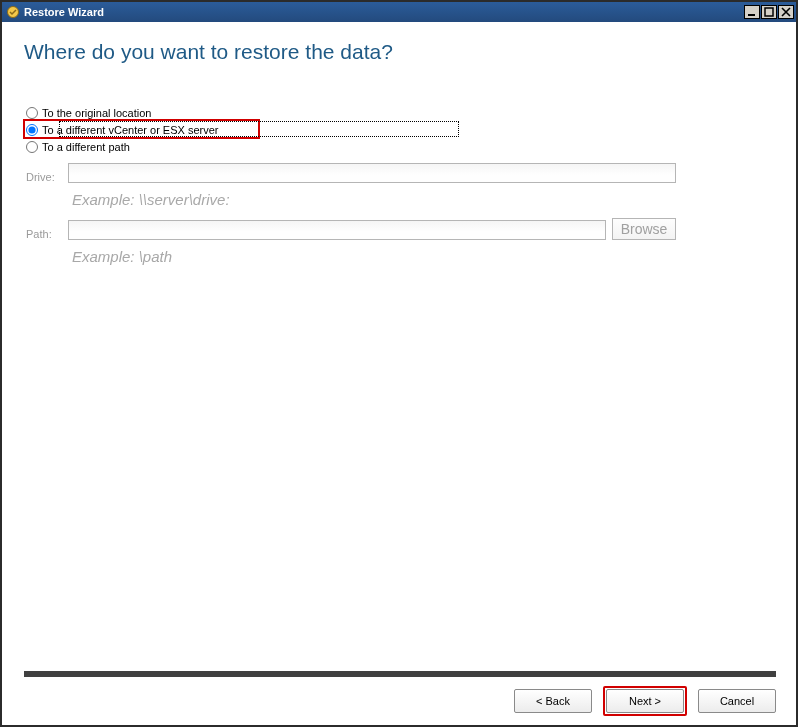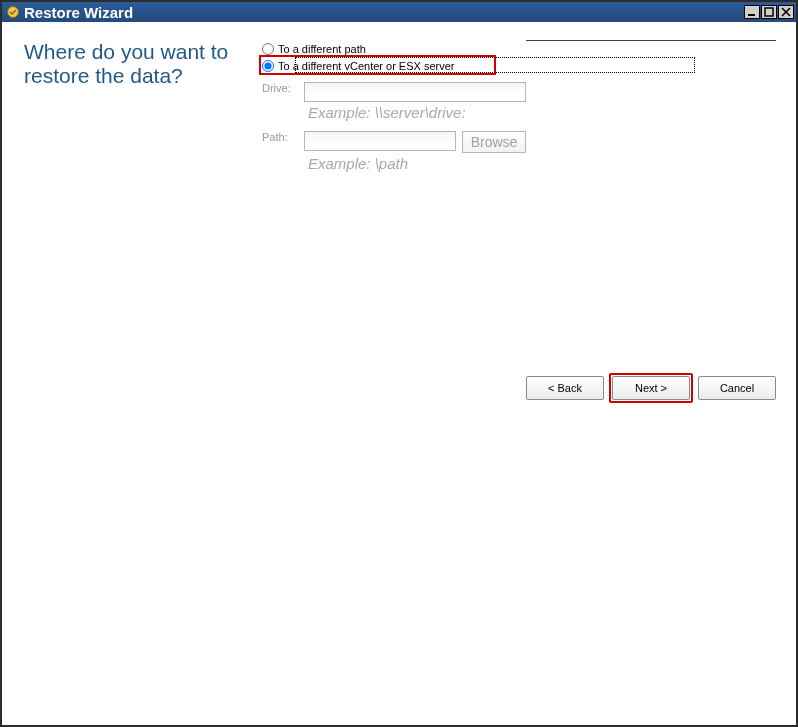--- a/index.html
+++ b/index.html
@@ -33,21 +33,21 @@
 }
 .titlebar .icon {
   width: 14px;
   height: 14px;
   margin-right: 4px;
   display: inline-flex;
   align-items: center;
   justify-content: center;
 }
 .titlebar .title {
-  font-size: 15px;
+  font-size: 11px;
   font-weight: bold;
   flex: 1;
 }
 .titlebar .controls {
   display: flex;
   gap: 0;
 }
 .titlebar .ctl {
   width: 16px;
   height: 14px;
@@ -58,21 +58,21 @@
   justify-content: center;
   cursor: pointer;
   margin-left: 1px;
 }
 .titlebar .ctl svg { width: 10px; height: 10px; }
 .content {
   flex: 1;
   background: #fff;
   padding: 18px 20px 12px 22px;
   display: flex;
-  flex-direction: row;
+  flex-direction: column;
   overflow: hidden;
 }
 .heading {
   font-size: 21px;
   color: #1f5a86;
   font-weight: normal;
   margin: 0 0 40px 0;
 }
 .options {
   margin-left: 2px;
@@ -111,22 +111,22 @@
   height: 16px;
   border: 1px dotted #000;
   pointer-events: none;
 }
 .row-wrap { position: relative; margin-bottom: 0; }
 .form-grid {
   margin-top: 8px;
 }
 .form-row {
   display: flex;
-  align-items: flex-start;
-  margin-bottom: 2px;
+  align-items: flex-end;
+  margin-bottom: 8px;
 }
 .form-label {
   width: 42px;
   font-size: 11px;
   color: #9a9a9a;
   text-align: left;
   padding-right: 4px;
 }
 .form-input {
   flex: 1;
@@ -153,25 +153,25 @@
   margin-left: 6px;
   font-size: 14px;
   border: 1px solid #b5b5b5;
   background: linear-gradient(to bottom, #fdfdfd 0%, #f3f3f3 100%);
   color: #a0a0a0;
   cursor: pointer;
 }
 .browse-btn:disabled { cursor: default; }
 .spacer { flex: 1; }
 .footer {
-  border-top: 1px solid #404040;
-  padding-top: 22px;
+  border-top: 6px solid #404040;
+  padding-top: 12px;
   display: flex;
   justify-content: flex-end;
-  gap: 8px;
+  gap: 14px;
   align-items: center;
 }
 .nav-btn {
   min-width: 78px;
   height: 24px;
   font-size: 11px;
   border: 1px solid #8a8a8a;
   background: linear-gradient(to bottom, #ffffff 0%, #ececec 100%);
   color: #000;
   cursor: pointer;
@@ -225,37 +225,43 @@
           </svg>
       </span>
     </div>
   </div>
 
   <div class="content">
     <h1 class="heading">Where do you want to restore the data?</h1>
 
     <div class="options">
 
-
       <div class="row-wrap">
         <div class="radio-row">
-          <input type="radio" name="loc" id="opt3" style="">
-          <label for="opt3">To a different path</label>
+          <input type="radio" name="loc" id="opt1" style="">
+          <label for="opt1">To the original location</label>
         </div>
       </div>
 
       <div class="row-wrap">
         <div class="highlight-box"></div>
         <div class="focus-dots"></div>
         <div class="radio-row">
           <input type="radio" name="loc" id="opt2" checked="" style="">
           <label for="opt2">To a different vCenter or ESX server</label>
         </div>
       </div>
 
+      <div class="row-wrap">
+        <div class="radio-row">
+          <input type="radio" name="loc" id="opt3" style="">
+          <label for="opt3">To a different path</label>
+        </div>
+      </div>
+
       <div class="form-grid">
         <div class="form-row drive-input-wrap">
           <span class="form-label">Drive:</span>
           <input class="form-input" type="text" disabled="" style="max-width: 650px;" value="">
         </div>
         <div class="example">Example: \\server\drive:</div>
 
         <div class="form-row path-input-wrap">
           <span class="form-label">Path:</span>
           <input class="form-input" type="text" disabled="" style="max-width: 582px;" value="">

